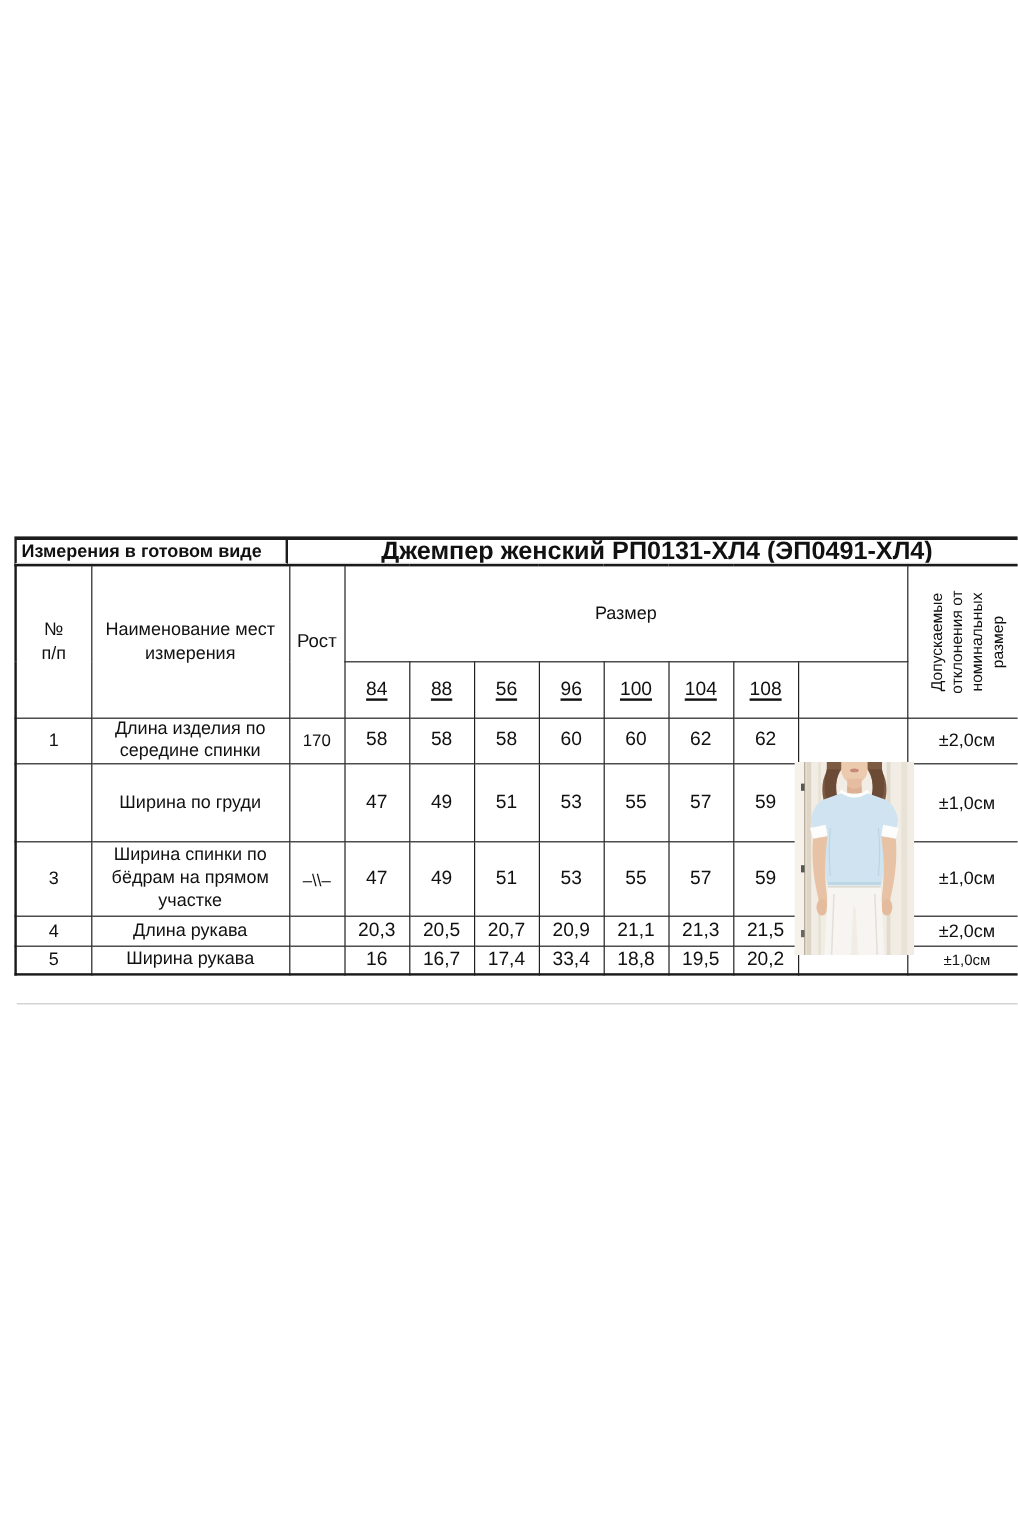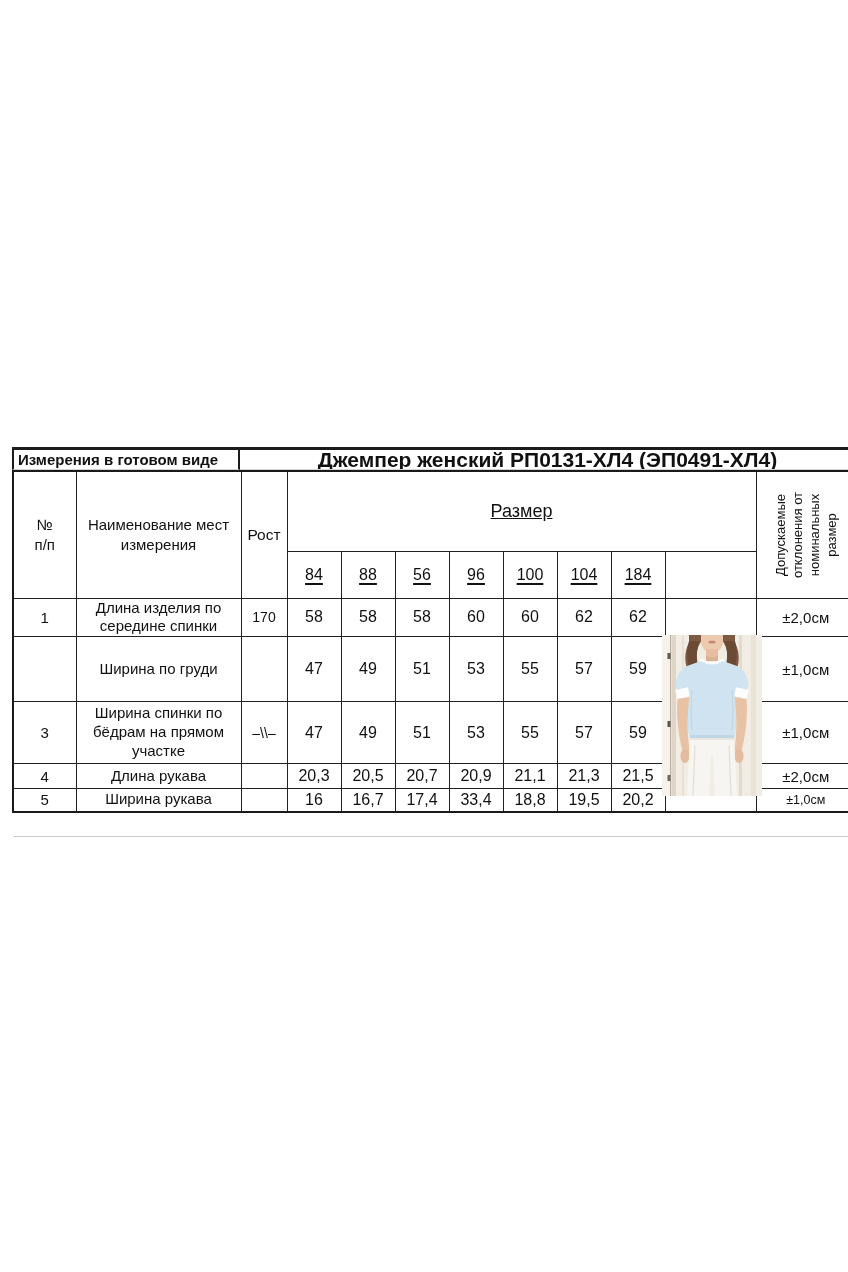--- a/index.html
+++ b/index.html
@@ -39,21 +39,21 @@
     border-collapse:collapse;table-layout:fixed;width:843px;
     border:2px solid #1a1a1a;
   }
   table.main td, table.main th{
     border:1.5px solid #222222;padding:0;text-align:center;
     vertical-align:middle;font-weight:normal;
   }
   .hdr-num,.hdr-name{font-size:15px;white-space:pre-line;line-height:1.3;}
   .hdr-name{padding:0 3px;}
   .hdr-rost{vertical-align:bottom;font-size:15.5px;padding-bottom:11px;}
-  .hdr-razmer{font-size:18px;text-decoration:underline;}
+  .hdr-razmer{font-size:15px;}
   .size-lbl{
     font-weight:bold;font-size:16px;
     text-decoration:underline;text-decoration-thickness:2px;text-underline-offset:3px;
   }
   .vcell{position:relative;}
   .vtext{
     position:absolute;left:50%;top:50%;
     transform:translate(-50%,-50%) rotate(-90deg);
     width:124px;font-size:13px;line-height:1.32;text-align:center;
     white-space:pre-line;
@@ -114,21 +114,21 @@
 размер</div>
       </th>
     </tr>
     <tr style="height:47px">
       <td class="size-lbl">84</td>
       <td class="size-lbl">88</td>
       <td class="size-lbl">56</td>
       <td class="size-lbl">96</td>
       <td class="size-lbl">100</td>
       <td class="size-lbl">104</td>
-      <td class="size-lbl">184</td>
+      <td class="size-lbl">108</td>
       <td></td>
     </tr>
 
     <tr style="height:38px">
       <td class="num-cell">1</td>
       <td class="name-cell">Длина изделия по середине спинки</td>
       <td class="rost-cell">170</td>
       <td class="val b">58</td>
       <td class="val">58</td>
       <td class="val">58</td>

